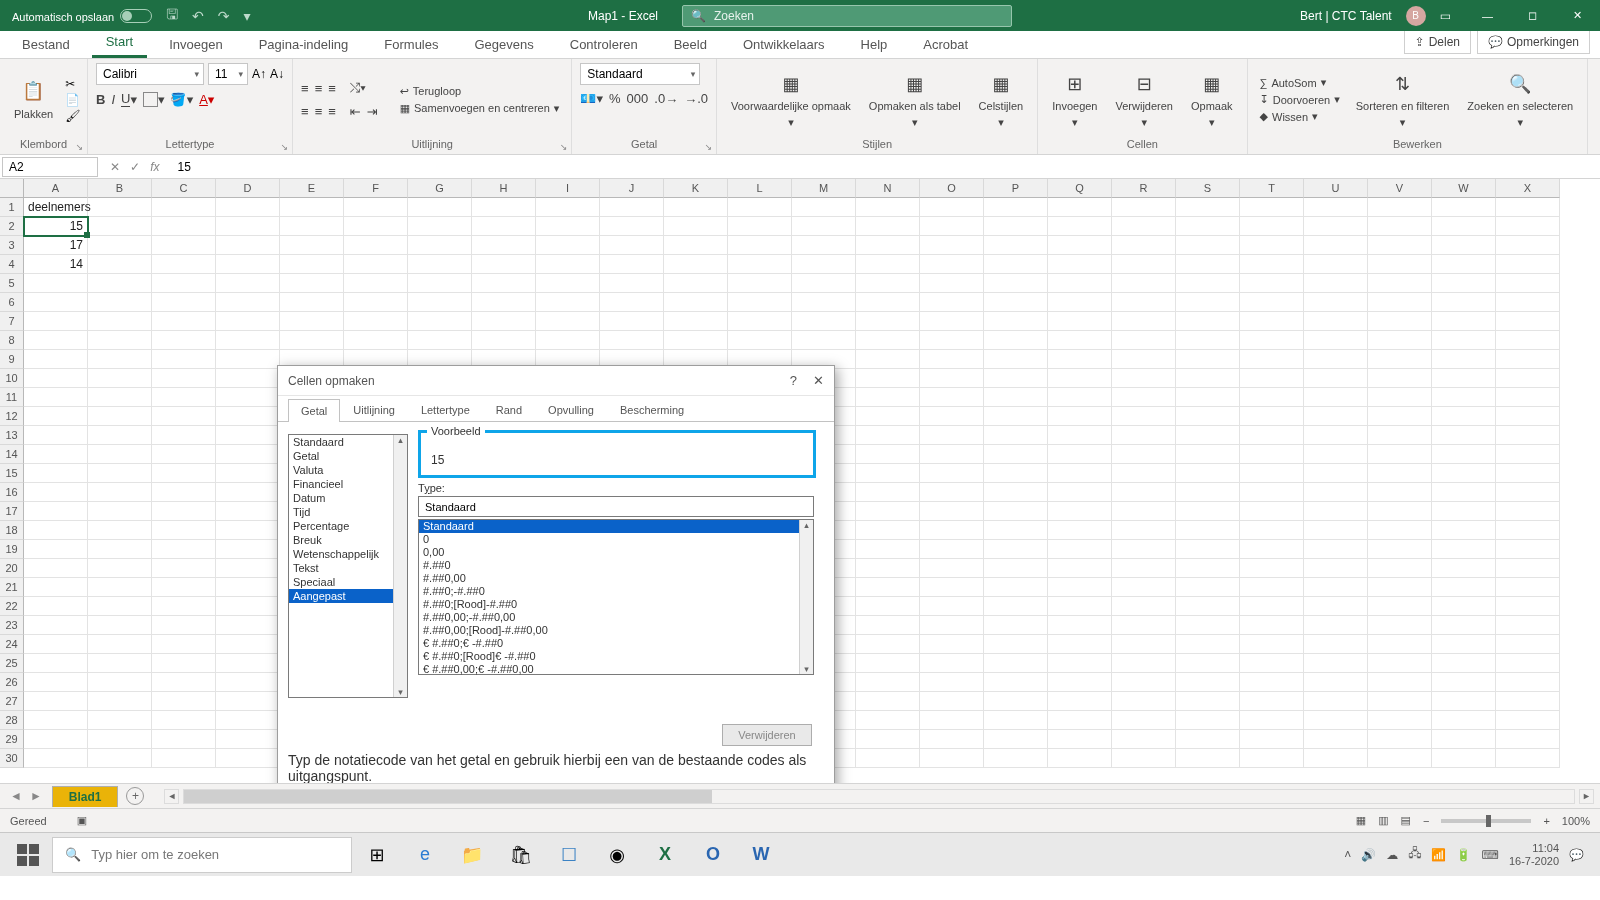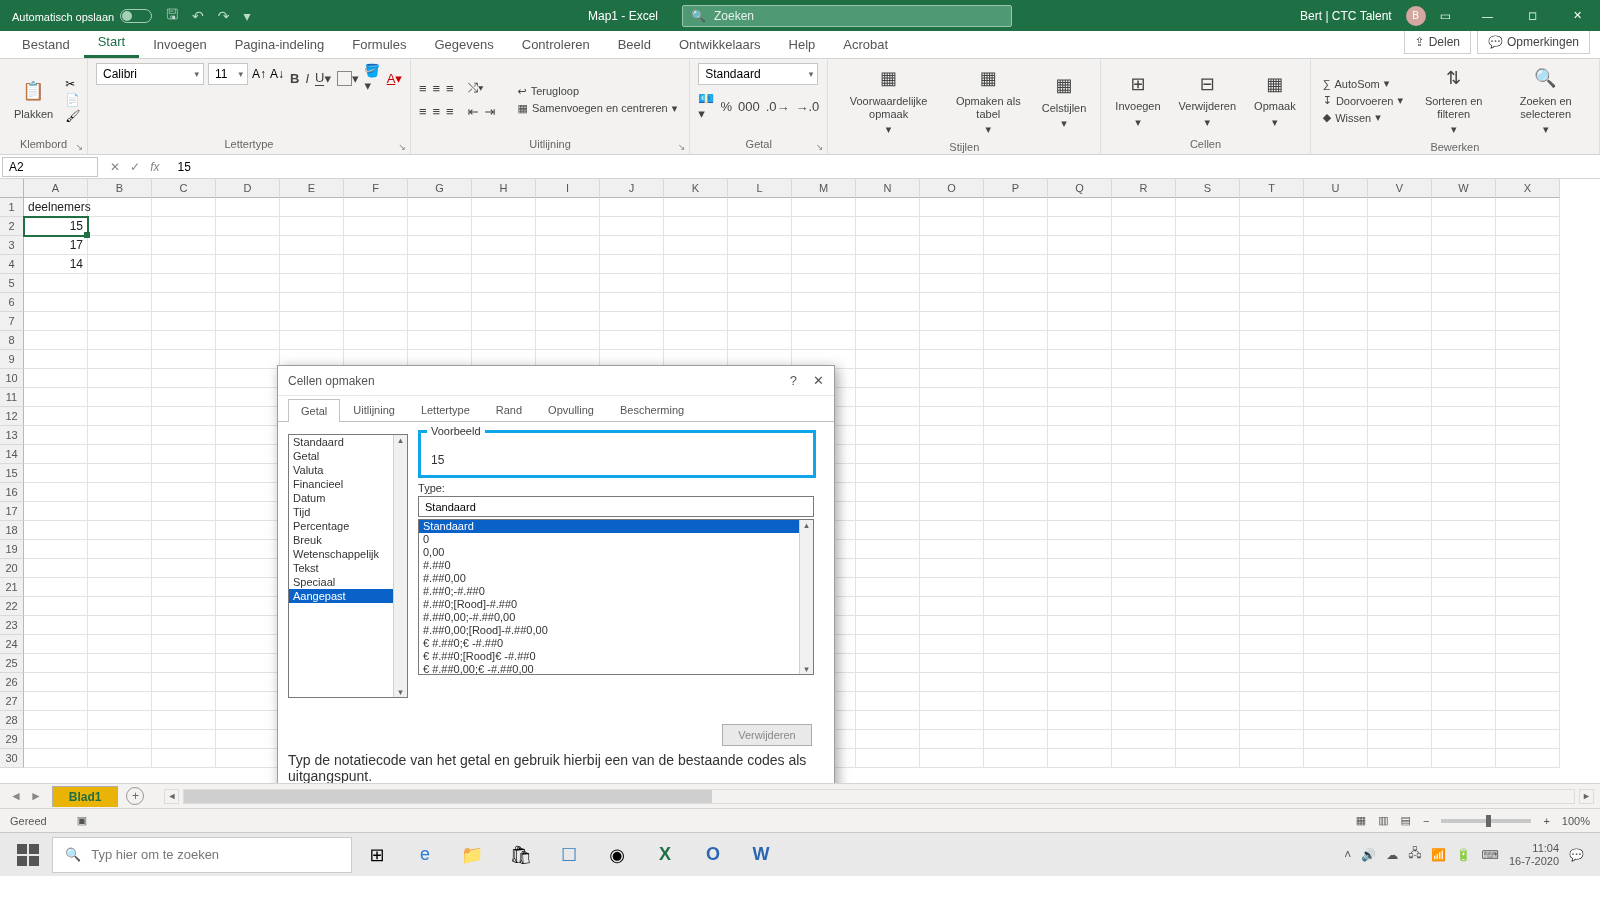--- a/index.html
+++ b/index.html
@@ -10,21 +10,21 @@
 .toggle::after{content:"";position:absolute;width:10px;height:10px;border-radius:50%;background:#a7cfb8;top:1px;left:1px}
 .qat{display:flex;align-items:center;gap:14px;margin-left:14px;color:#cfe6da}
 .qat span{font-size:14px;opacity:.9}
 .title-center{position:absolute;left:50%;transform:translateX(-50%);display:flex;align-items:center;gap:24px}
 .title-text{font-size:12px}
 .searchbox{width:330px;height:22px;background:#4f9a75;border:1px solid #97c6ad;display:flex;align-items:center;padding:0 8px;gap:8px;font-size:12px;color:#e6f2ec;border-radius:2px}
 .title-right{margin-left:auto;display:flex;align-items:center;gap:14px;padding-right:0}
 .avatar{width:20px;height:20px;border-radius:50%;background:#d5a7a1;color:#fff;font-size:10px;display:flex;align-items:center;justify-content:center}
 .winbtns{display:flex}
 .winbtns span{width:45px;height:31px;display:flex;align-items:center;justify-content:center;font-size:11px;color:#fff}
-.ribbon-tabs{height:28px;display:flex;align-items:flex-end;padding-left:8px;background:#fff;border-bottom:1px solid #d4d4d4;gap:0}
+.ribbon-tabs{height:28px;display:flex;align-items:flex-end;padding-left:8px;background:#fff;border-bottom:1px solid #d4d4d4;gap:8px}
 .ribbon-tabs .tab{padding:6px 14px;font-size:13px;color:#555;cursor:pointer}
 .ribbon-tabs .tab.active{color:#1e6f44;border-bottom:3px solid #1e6f44;font-weight:400}
 .ribbon-tabs .right{margin-left:auto;display:flex;gap:6px;padding-right:10px}
 .ribbon-tabs .right .btn{display:flex;align-items:center;gap:4px;padding:4px 10px;border:1px solid #cfcfcf;font-size:12px;color:#444;margin-bottom:4px}
 .ribbon{height:96px;background:#f3f2f1;display:flex;border-bottom:1px solid #d4d4d4}
 .group{border-right:1px solid #dedede;padding:4px 8px 2px 8px;display:flex;flex-direction:column;justify-content:space-between}
 .group .body{flex:1;display:flex;align-items:center;gap:6px}
 .group .label{font-size:11px;color:#666;text-align:center;padding:2px 0}
 .bigbtn{display:flex;flex-direction:column;align-items:center;justify-content:center;padding:2px 6px;font-size:11px;color:#444;text-align:center;line-height:1.2;gap:2px}
 .bigbtn .ic{width:28px;height:28px;display:flex;align-items:center;justify-content:center;font-size:18px}
@@ -169,21 +169,21 @@
       <div class="smallstack">
         <span>✂</span>
         <span>📄</span>
         <span>🖌</span>
       </div>
     </div>
     <div class="label">Klembord</div>
     <span class="ribbonDial">↘</span>
   </div>
   <div class="group" style="position:relative">
-    <div class="body" style="align-items:flex-start;gap:6px">
+    <div class="body" style="flex-direction:column;align-items:flex-start;gap:6px">
       <div class="fontrow">
         <div class="combo" style="width:108px">
             <span>Calibri</span>
           </div>
         <div class="combo" style="width:40px">
             <span>11</span>
           </div>
         <span>A↑</span>
         <span>A↓</span>
       </div>

